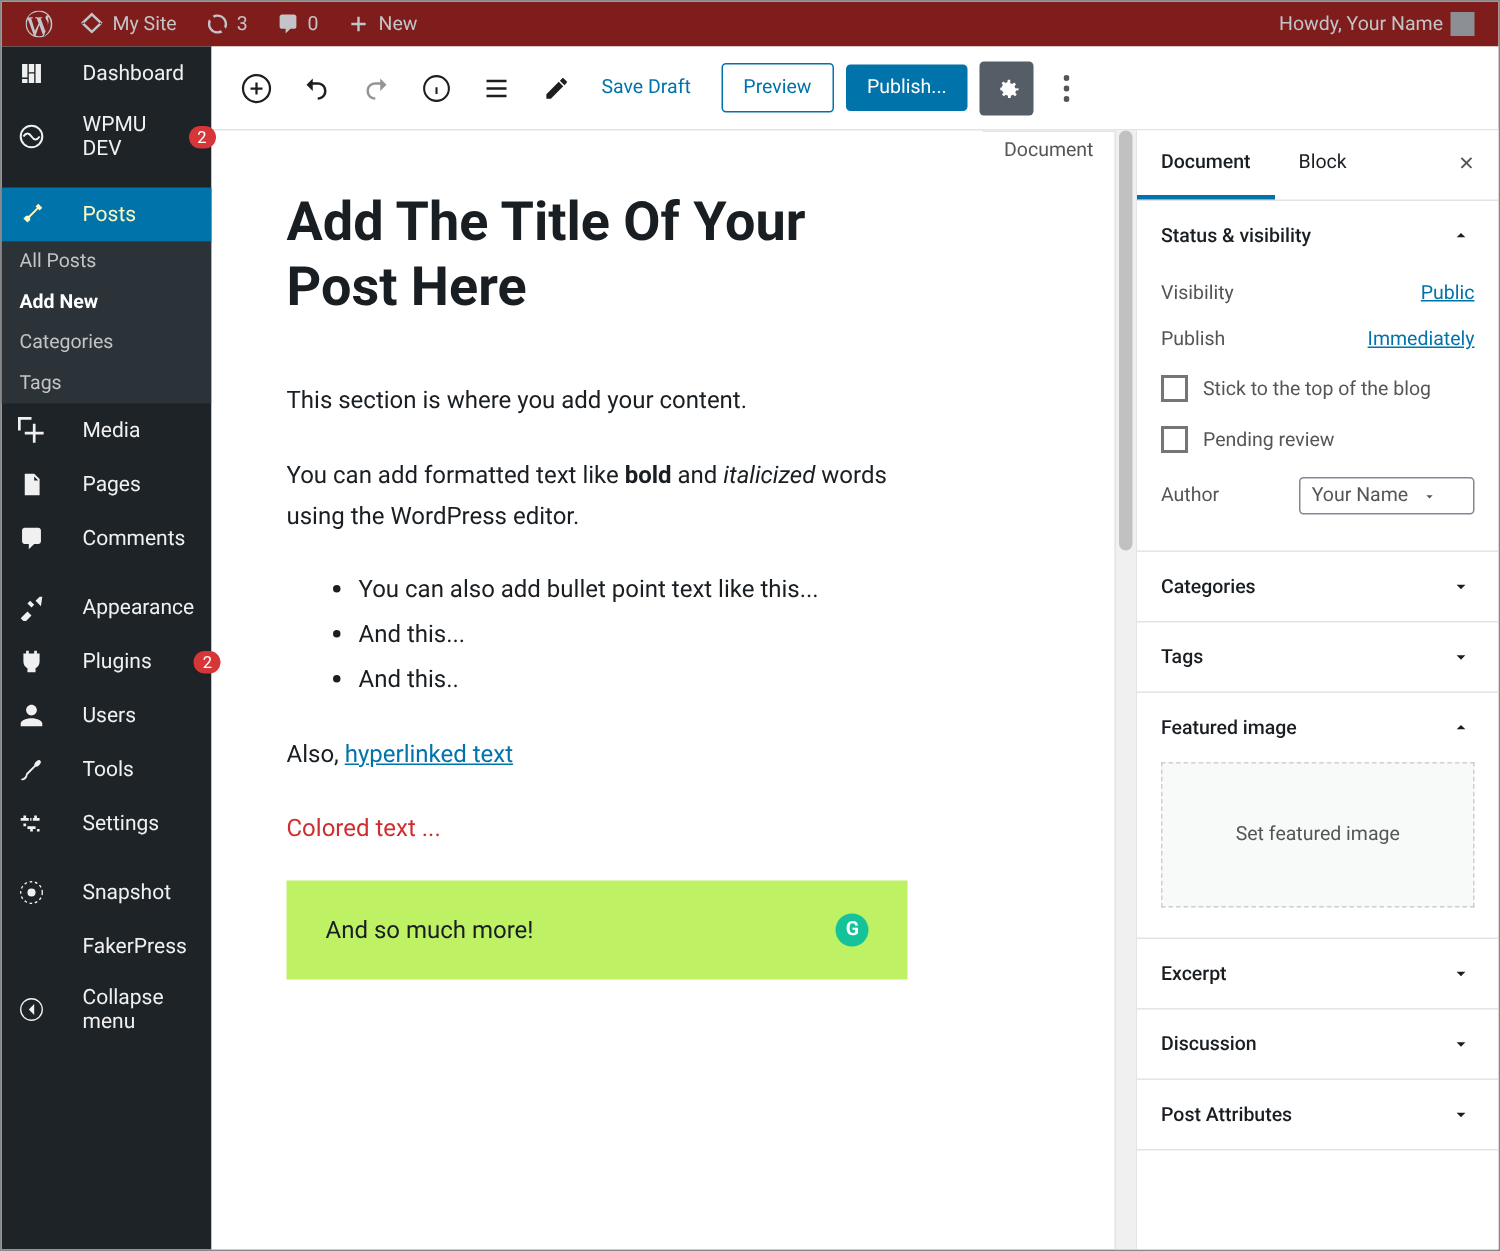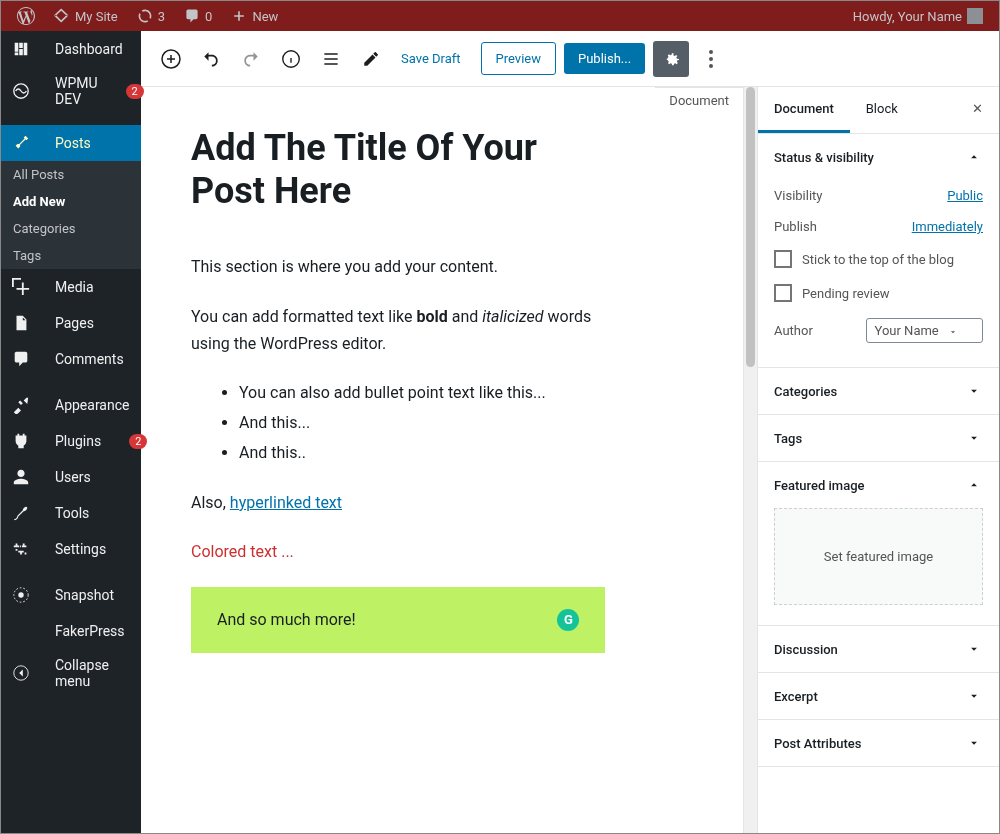--- a/index.html
+++ b/index.html
@@ -380,31 +380,31 @@
                   <path d="M7 14l5-5 5 5z"></path>
                 </svg>
               </span>
             </div>
           <div class="panel-body">
               <div class="featured-box">Set featured image</div>
             </div>
         </div>
         <div class="panel-section">
             <div class="panel-hdr">
+              <span>Excerpt</span>
+              <span class="chev">
+                <svg width="14" height="14" viewBox="0 0 24 24" fill="currentColor">
+                  <path d="M7 10l5 5 5-5z"></path>
+                </svg>
+              </span>
+            </div>
+          </div>
+        <div class="panel-section">
+            <div class="panel-hdr">
               <span>Discussion</span>
-              <span class="chev">
-                <svg width="14" height="14" viewBox="0 0 24 24" fill="currentColor">
-                  <path d="M7 10l5 5 5-5z"></path>
-                </svg>
-              </span>
-            </div>
-          </div>
-        <div class="panel-section">
-            <div class="panel-hdr">
-              <span>Excerpt</span>
               <span class="chev">
                 <svg width="14" height="14" viewBox="0 0 24 24" fill="currentColor">
                   <path d="M7 10l5 5 5-5z"></path>
                 </svg>
               </span>
             </div>
           </div>
         <div class="panel-section">
             <div class="panel-hdr">
               <span>Post Attributes</span>

